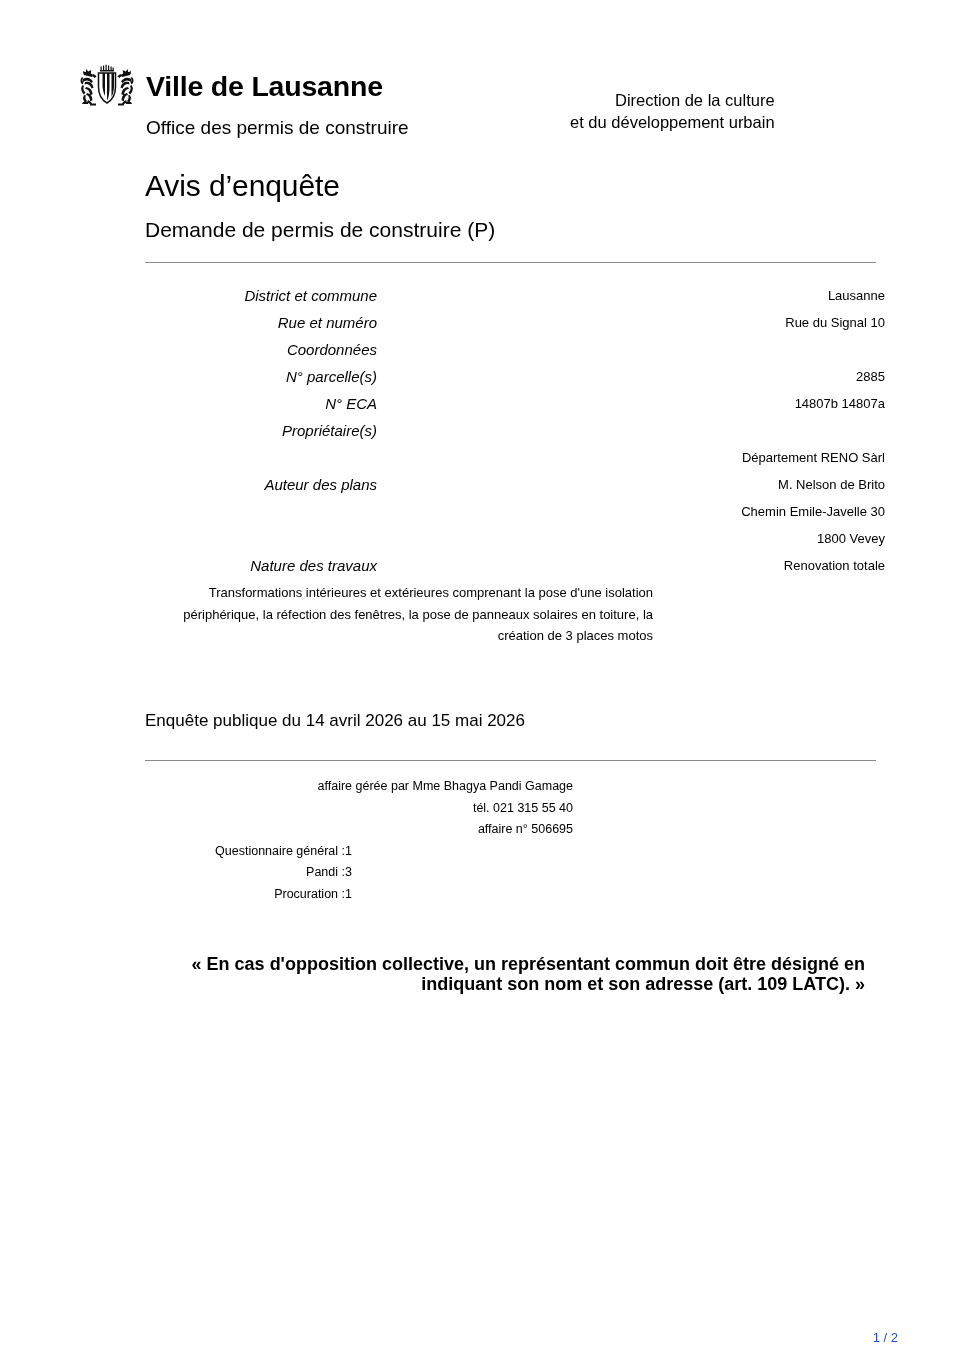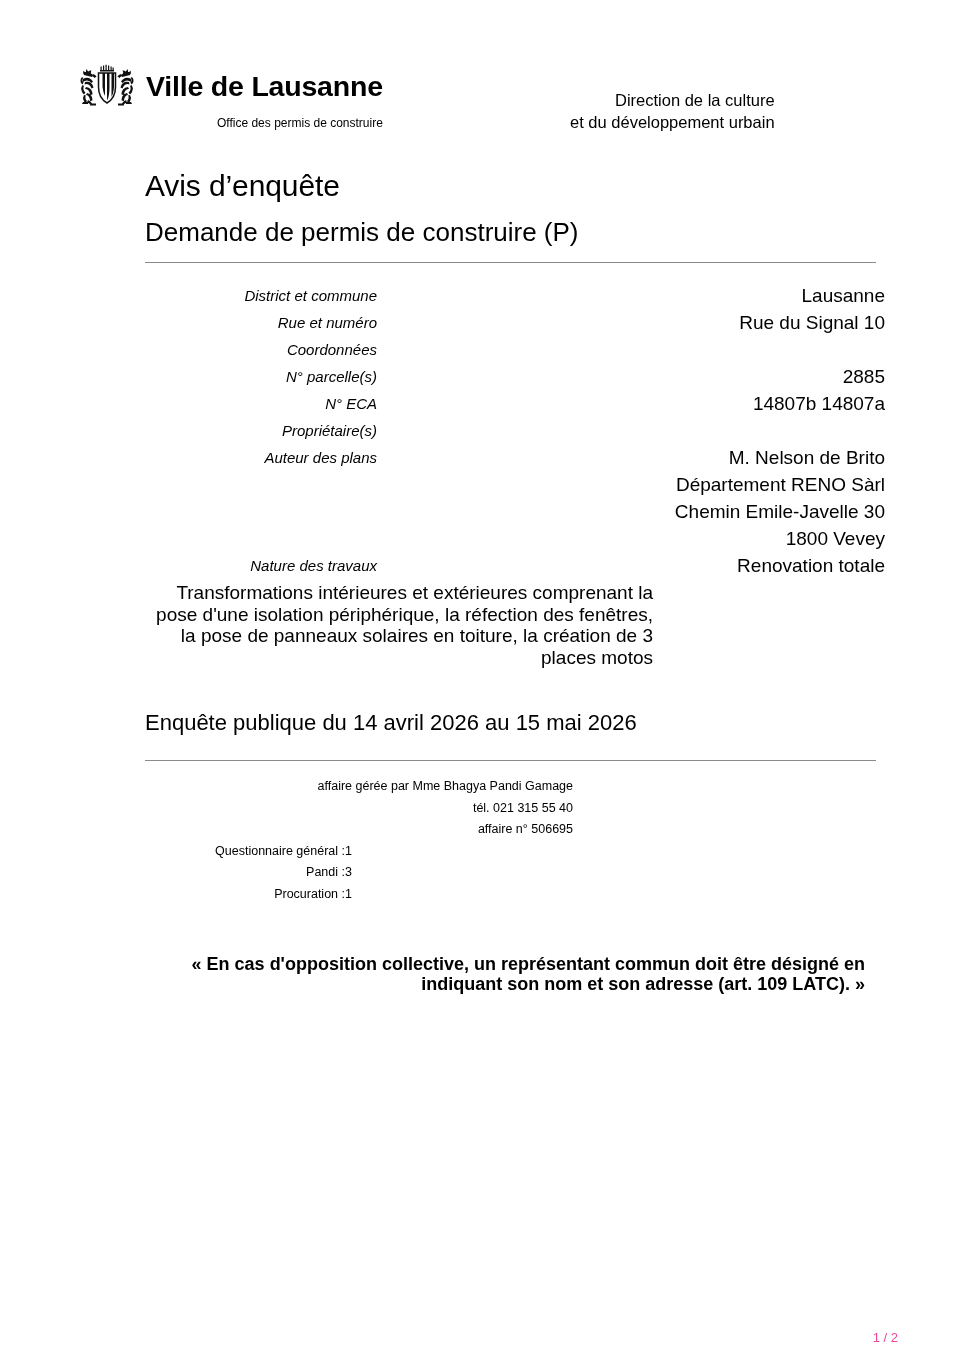--- a/index.html
+++ b/index.html
@@ -50,21 +50,21 @@
   .brand-title {
     font-size: 28.5px;
     font-weight: bold;
     letter-spacing: -0.2px;
     line-height: 1;
     white-space: nowrap;
   }
   .brand-sub {
     margin-left: 68px;
     margin-top: 9px;
-    font-size: 12px;
+    font-size: 19px;
     font-weight: normal;
     line-height: 1.15;
     white-space: nowrap;
   }
   .dept-block {
     position: absolute;
     left: 570px;
     top: 26px;
     font-size: 16.5px;
     line-height: 1.32;
@@ -78,21 +78,21 @@
     top: 159px;
     font-size: 30px;
     font-weight: normal;
     line-height: 1;
     letter-spacing: -0.1px;
   }
   .doc-subtitle {
     position: absolute;
     left: 145px;
     top: 207px;
-    font-size: 26px;
+    font-size: 21px;
     font-weight: normal;
     line-height: 1;
   }
 
   .rule {
     position: absolute;
     left: 145px;
     width: 731px;
     height: 1px;
     background: #8a8a8a;
@@ -115,35 +115,35 @@
   }
   .det-label {
     flex: 0 0 232px;
     font-size: 15px;
     font-style: italic;
     line-height: 27px;
     white-space: nowrap;
   }
   .det-value {
     flex: 1 1 auto;
-    font-size: 19px;
+    font-size: 13px;
     line-height: 27px;
   }
   .det-value.multi {
     line-height: 21.5px;
     padding-top: 3px;
     max-width: 508px;
   }
 
   
   .enquete {
     position: absolute;
     left: 145px;
     top: 700px;
-    font-size: 22px;
+    font-size: 17px;
     font-weight: normal;
     line-height: 1;
     white-space: nowrap;
   }
 
   
   .info {
     position: absolute;
     left: 153px;
     top: 764px;
@@ -172,21 +172,21 @@
     font-weight: bold;
     line-height: 20px;
   }
 
   
   .footer {
     position: absolute;
     right: 72px;
     top: 1318px;
     font-size: 13px;
-    color: #ec4899;
+    color: #1d4ed8;
   }
 </style>
 </head>
 <body>
 
 <div class="page">
 
   <div class="header">
 
     <div class="brand-block">
@@ -274,26 +274,26 @@
         <div class="det-value">2885</div>
       </div>
       <div class="det-row">
         <div class="det-label">N° ECA</div>
         <div class="det-value">14807b 14807a</div>
       </div>
       <div class="det-row">
         <div class="det-label">Propriétaire(s)</div>
       </div>
       <div class="det-row">
+        <div class="det-label"></div>
+        <div class="det-value">Département RENO Sàrl</div>
+      </div>
+      <div class="det-row">
         <div class="det-label">Auteur des plans</div>
         <div class="det-value">M. Nelson de Brito</div>
-      </div>
-      <div class="det-row">
-        <div class="det-label"></div>
-        <div class="det-value">Département RENO Sàrl</div>
       </div>
       <div class="det-row">
         <div class="det-label"></div>
         <div class="det-value">Chemin Emile-Javelle 30</div>
       </div>
       <div class="det-row">
         <div class="det-label"></div>
         <div class="det-value">1800 Vevey</div>
       </div>
       <div class="det-row">

